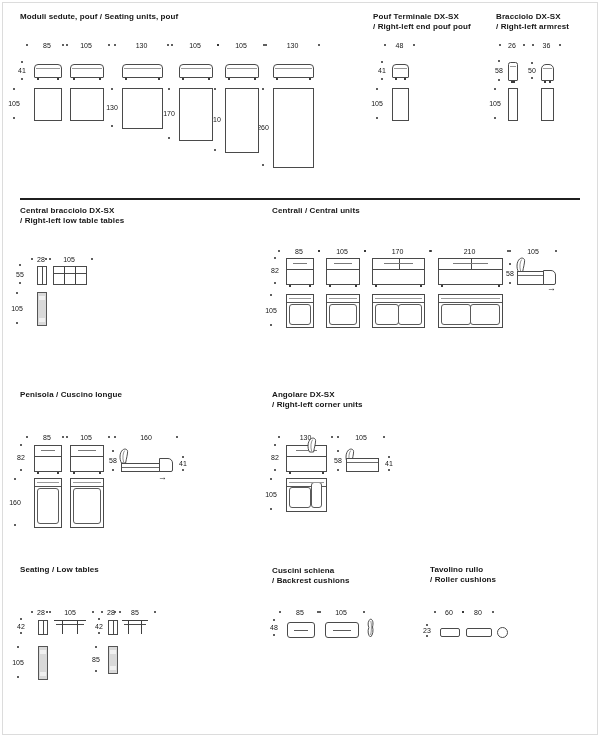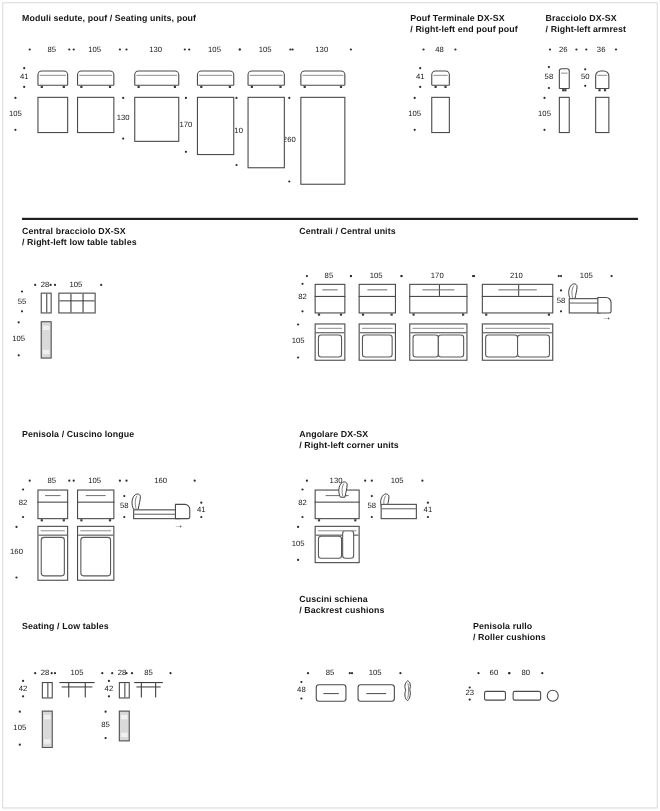--- a/index.html
+++ b/index.html
@@ -251,38 +251,38 @@
     <div class="ibeam" style="left:108px;top:620px;width:8px;height:13px"></div>
     <div class="topen" style="left:122px;top:620px;width:26px;height:13px">
       <i class="leg" style="left:6px"></i>
       <i class="leg" style="left:19px"></i>
     </div>
     <span class="dimv" style="left:88px;top:646px;height:26px">85</span>
     <div class="gplan" style="left:108px;top:646px;width:8px;height:26px"></div>
   </div>
 
   <div>
-    <div class="t" style="left:272px;top:540px">
+    <div class="t" style="left:272px;top:566px">
       <span class="tl">Cuscini schiena</span>
       <span class="tl">/ Backrest cushions</span>
     </div>
     <span class="dimh" style="left:279px;top:608px;width:42px">85</span>
     <span class="dimh" style="left:317px;top:608px;width:48px">105</span>
     <span class="dimv" style="left:266px;top:619px;height:17px">48</span>
     <div class="cushel" style="left:287px;top:622px;width:26px;height:14px"></div>
     <div class="cushel" style="left:325px;top:622px;width:32px;height:14px"></div>
     <svg class="cush" style="left:366px;top:618px" width="9" height="20" viewBox="0 0 9 20">
         <path d="M4.5 1 C7 1.5 7.5 5 6.5 9 C7.5 12 7 17 4.5 19 C2 17.5 1.5 13 2.8 9.5 C1.5 6 2 3 4.5 1 Z" fill="#fff" stroke="#3a3a3a" stroke-width="0.9"></path>
         <path d="M4.8 3 C5.8 6 5.5 14 4.6 17" fill="none" stroke="#3a3a3a" stroke-width="0.55"></path>
       </svg>
   </div>
 
   <div>
     <div class="t" style="left:430px;top:565px">
-      <span class="tl">Penisola rullo</span>
+      <span class="tl">Tavolino rullo</span>
       <span class="tl">/ Roller cushions</span>
     </div>
     <span class="dimh" style="left:434px;top:608px;width:30px">60</span>
     <span class="dimh" style="left:462px;top:608px;width:32px">80</span>
     <span class="dimv" style="left:419px;top:624px;height:13px">23</span>
     <div class="roller" style="left:440px;top:628px;width:18px;height:7px"></div>
     <div class="roller" style="left:466px;top:628px;width:24px;height:7px"></div>
     <div class="circ" style="left:497px;top:627px;width:9px;height:9px"></div>
   </div>
 </div>

